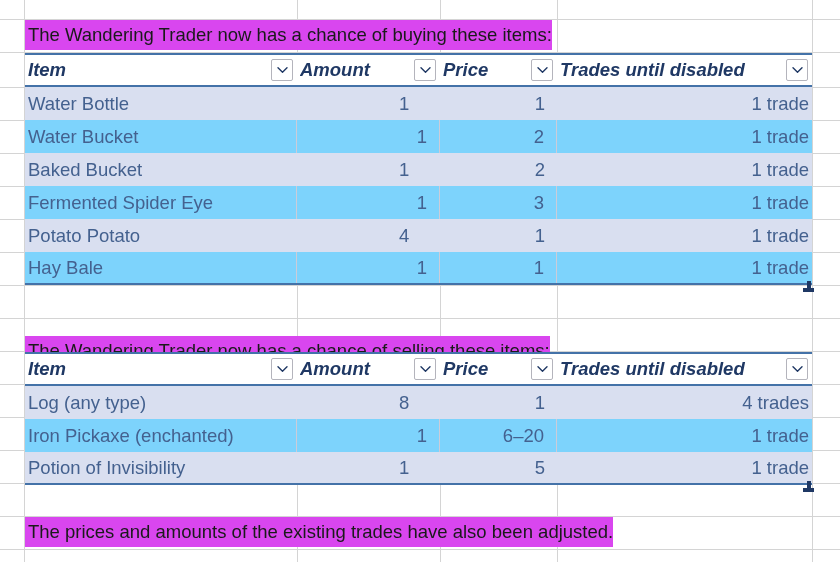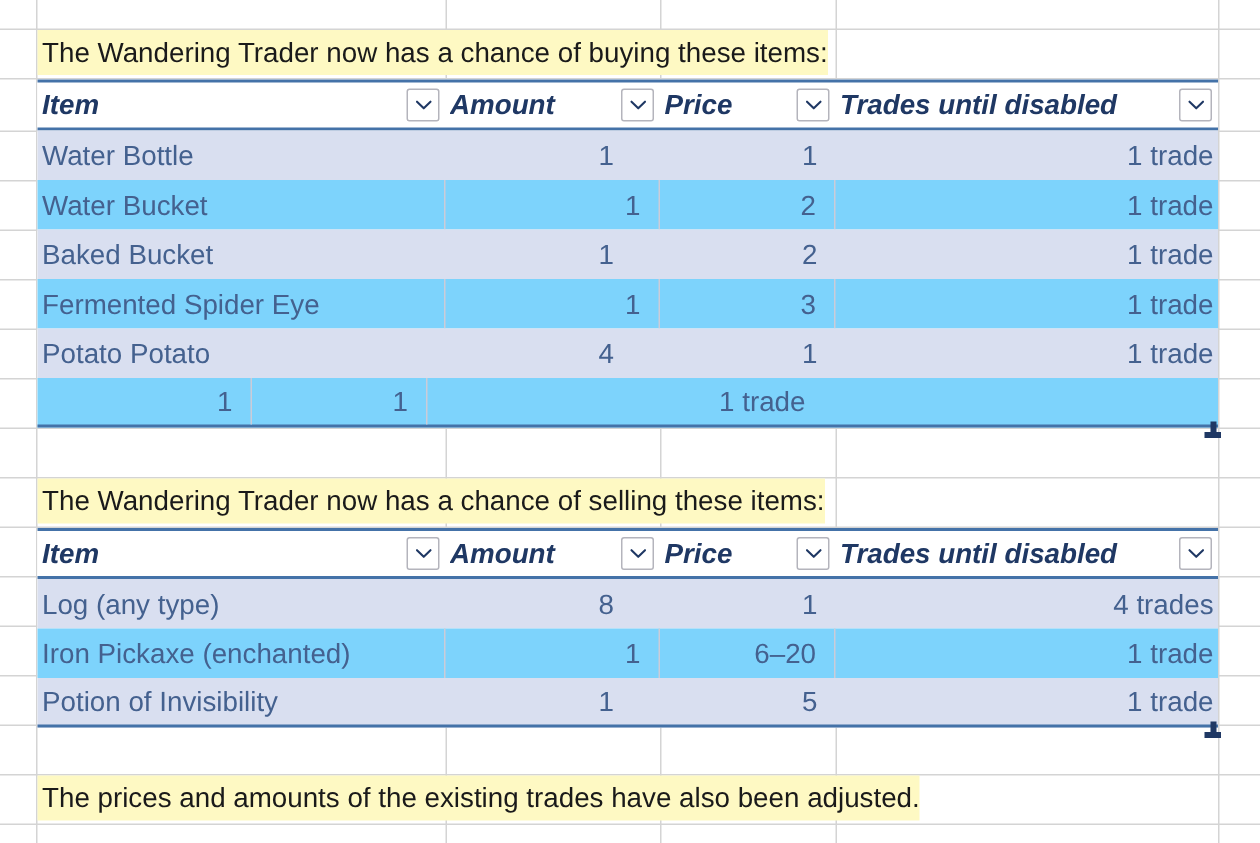--- a/index.html
+++ b/index.html
@@ -49,21 +49,21 @@
 
   
   .para {
     position: absolute;
     left: 25px;
     height: 30px;
     display: flex;
     align-items: center;
     font-size: 18.5px;
     color: #1a1a1a;
-    background: #fef9c3;
+    background: #d946ef;
     white-space: nowrap;
     padding-left: 3px;
     box-sizing: border-box;
   }
 
   
   .xl-table {
     position: absolute;
     left: 25px;
     width: 787px;
@@ -272,31 +272,32 @@
         <div class="cell c-price">3</div>
         <div class="cell c-trades">1 trade</div>
       </div>
       <div class="xl-row band">
         <div class="cell c-item">Potato Potato</div>
         <div class="cell c-amount">4</div>
         <div class="cell c-price">1</div>
         <div class="cell c-trades">1 trade</div>
       </div>
       <div class="xl-row plain xl-last">
+        <div class="cell c-item">Hay Bale</div>
         <div class="cell c-amount">1</div>
         <div class="cell c-price">1</div>
         <div class="cell c-trades">1 trade</div>
       </div>
       <div class="resize-grip">
         <div class="gv" style="background: rgb(31, 56, 100);"></div>
         <div class="gh" style="background: rgb(31, 56, 100);"></div>
       </div>
     </div>
 
-  <div class="para" id="para-selling" style="top: 319px; text-align: right;">The Wandering Trader now has a chance of selling these items:</div>
+  <div class="para" id="para-selling" style="top: 336px; text-align: right;">The Wandering Trader now has a chance of selling these items:</div>
 
   <div class="xl-table" id="table-1" style="position: absolute; top: 352px;">
       <div class="xl-row xl-head">
         <div class="cell c-item">
           <span class="hdr-label">Item</span>
           <div class="filter-btn">
             <svg width="11" height="8" viewBox="0 0 11 8" aria-hidden="true">
               <path d="M1 1.8 L5.5 6.2 L10 1.8" fill="none" stroke="#1f3864" stroke-width="1.4" stroke-linecap="round" stroke-linejoin="round"></path>
             </svg>
           </div>

